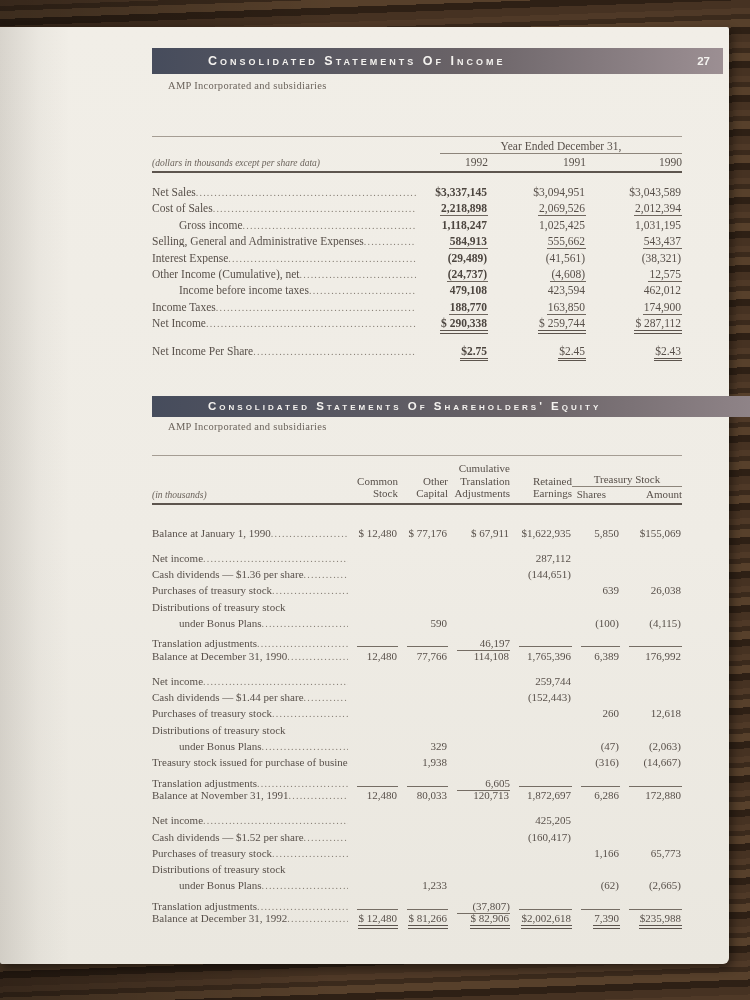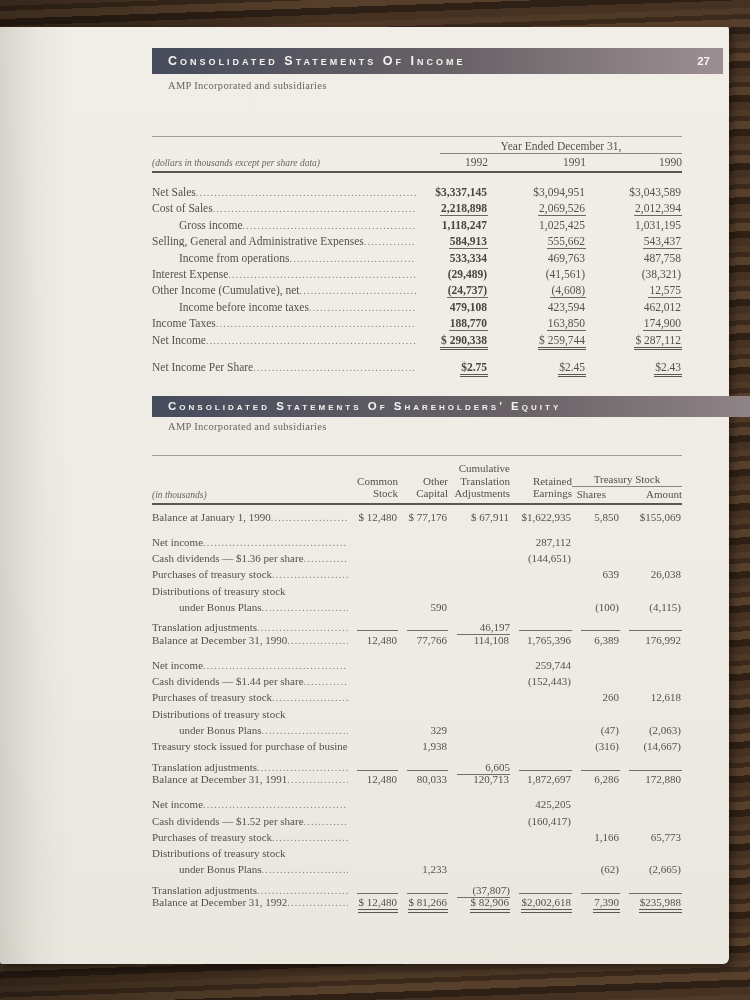--- a/index.html
+++ b/index.html
@@ -26,21 +26,21 @@
   }
   
   .bar{
     position:absolute; left:152px;
     background:linear-gradient(90deg,#464c5c 0%, #6a6367 55%, #9c8f93 100%);
     color:#f4f2ef; display:flex; align-items:center;
     font-family:"Liberation Sans","DejaVu Sans",sans-serif;
     font-weight:bold; font-variant:small-caps;
     letter-spacing:3px; padding-left:16px; box-sizing:border-box;
   }
-  .bar-title{font-size:12.5px; line-height:1;}
+  .bar-title{font-size:12.5px; line-height:1;margin-left:40px;}
   .pagenum{
     margin-left:auto; margin-right:13px; letter-spacing:0;
     font-size:11.5px; font-variant:normal;
   }
   .subtitle{
     position:absolute; left:168px; font-size:10.5px; color:#6b635b; letter-spacing:.3px;
   }
   
   .tbl{position:absolute; left:152px; width:530px; color:#58504a;}
   .row{display:flex; align-items:baseline; height:16px;}
@@ -76,21 +76,21 @@
     display:flex; align-items:flex-end;
     border-bottom:2.5px solid #5d554e; padding-bottom:3px;
   }
   .eq-h{white-space:pre-line; text-align:right; line-height:12.5px; box-sizing:border-box;}
   .eq-c1{width:50px;} .eq-c2{width:50px;} .eq-c3{width:62px;} .eq-c4{width:62px;}
   .eq-c5{width:48px;} .eq-c6{width:62px;}
   .treas{width:110px; flex:none;}
   .tlab{text-align:center; border-bottom:1px solid #8d857b; padding-bottom:1px;}
   .tsub{display:flex; padding-top:1px;gap:32px;}
   .tsub span{text-align:right; box-sizing:border-box;}
-  #equity-rows{padding-top:6px;}
+  #equity-rows{padding-top:22px;}
   #equity-rows .row{height:16.3px;}
   .row.gap8{margin-top:9px;}
 </style>
 </head>
 <body>
 
 <div class="page">
 
   <div class="bar" style="top:21px; width:571px; height:26px;">
     <span class="bar-title">Consolidated Statements Of Income</span>
@@ -137,29 +137,20 @@
           <div class="num inc-c3"><span class="val">1,031,195</span></div>
         </div>
         <div class="row">
           <div class="lbl">
             <span class="t">Selling, General and Administrative Expenses</span>
             <span class="dots"></span>
           </div>
           <div class="num inc-c1"><span class="val u1 b">584,913</span></div>
           <div class="num inc-c2"><span class="val u1">555,662</span></div>
           <div class="num inc-c3"><span class="val u1">543,437</span></div>
-        </div>
-        <div class="row">
-          <div class="lbl">
-            <span class="t ind">Income from operations</span>
-            <span class="dots"></span>
-          </div>
-          <div class="num inc-c1"><span class="val b">533,334</span></div>
-          <div class="num inc-c2"><span class="val">469,763</span></div>
-          <div class="num inc-c3"><span class="val">487,758</span></div>
         </div>
         <div class="row">
           <div class="lbl">
             <span class="t">Interest Expense</span>
             <span class="dots"></span>
           </div>
           <div class="num inc-c1"><span class="val b">(29,489)</span></div>
           <div class="num inc-c2"><span class="val">(41,561)</span></div>
           <div class="num inc-c3"><span class="val">(38,321)</span></div>
         </div>
@@ -433,21 +424,21 @@
           </div>
           <div class="num eq-c5">
             <span class="rud"></span>
           </div>
           <div class="num eq-c6">
             <span class="rud"></span>
           </div>
         </div>
         <div class="row">
           <div class="lbl">
-            <span class="t">Balance at December 31, 1991</span>
+            <span class="t">Balance at November 31, 1991</span>
             <span class="dots"></span>
           </div>
           <div class="num eq-c1"><span class="val">12,480</span></div>
           <div class="num eq-c2"><span class="val">80,033</span></div>
           <div class="num eq-c3"><span class="val">120,713</span></div>
           <div class="num eq-c4"><span class="val">1,872,697</span></div>
           <div class="num eq-c5"><span class="val">6,286</span></div>
           <div class="num eq-c6"><span class="val">172,880</span></div>
         </div>
         <div class="row gap8">

